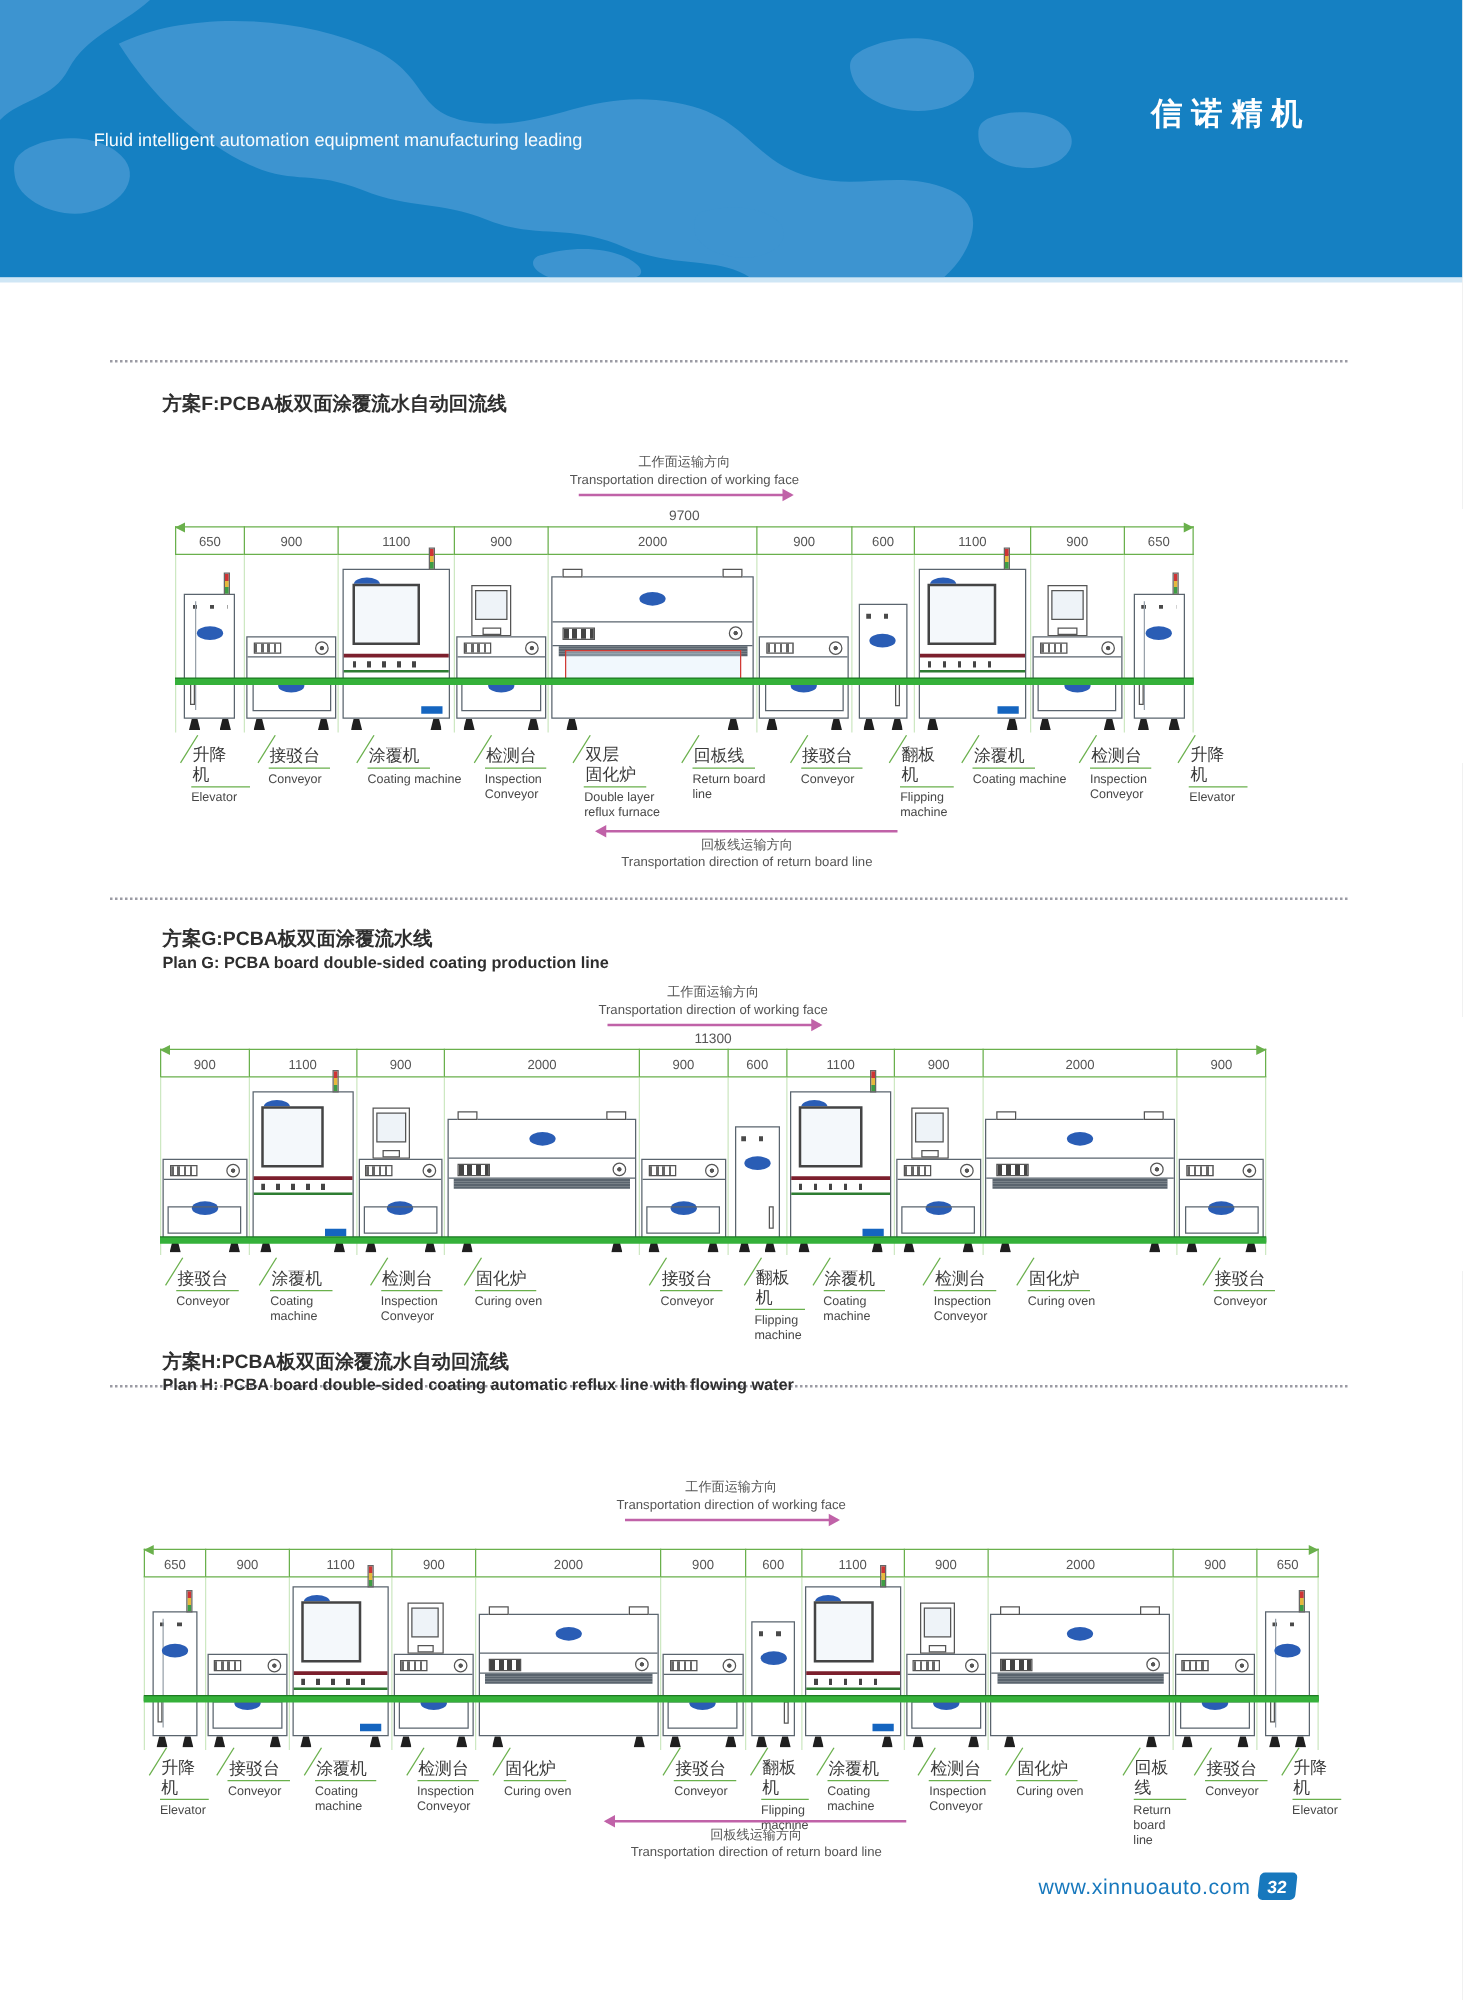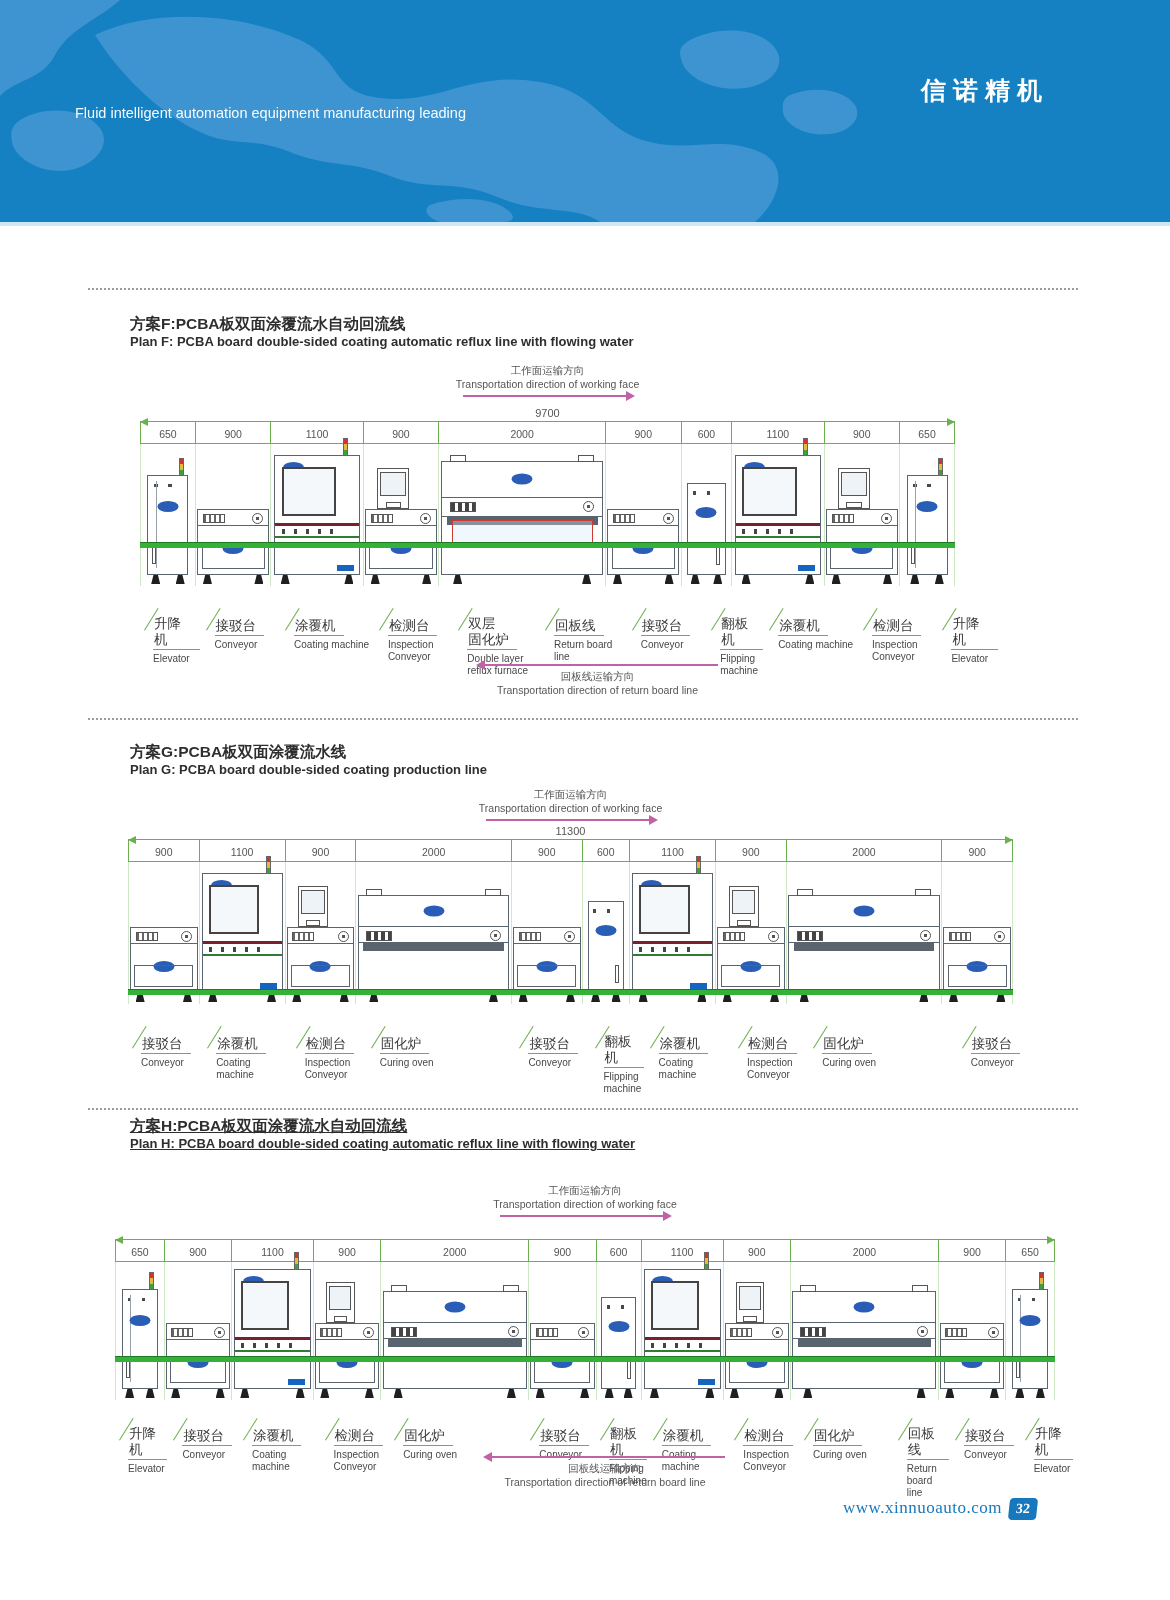--- a/index.html
+++ b/index.html
@@ -107,29 +107,29 @@
   .knob.k2{top:20%;right:5%;}
   .odoors{top:49%;bottom:5px;left:3%;right:3%;display:flex;gap:3px;}
   .odoors i{position:relative;flex:1;border:1px solid #5a646e;}
   .redbox{top:52%;left:6%;right:6%;height:25%;border:1.5px solid #d13a34;background:rgba(215,235,250,.35);z-index:2;}
   .beltline{position:absolute;left:0;right:0;height:5px;background:#35b13a;box-shadow:0 -1px 0 #1d7a22;z-index:5;}
   .beltline.mid{bottom:38px;}
   .beltline.base{bottom:9px;}
 
   
   .labels{position:absolute;display:flex;align-items:flex-start;}
-  .lbl{position:relative;padding:8px 2px 0 13px;margin-top:20px;}
+  .lbl{position:relative;padding:8px 2px 0 13px;}
   .lbl::before{content:'';position:absolute;left:4px;top:22px;width:26px;border-top:1.4px solid #6ab04c;
         transform:rotate(-58deg);transform-origin:left top;}
   .lbl-zh{font-size:13.5px;color:#3a3a3a;display:inline-block;border-bottom:1.2px solid #6ab04c;
         padding:0 8px 1px 1px;white-space:pre-line;line-height:1.2;}
   .lbl-en{font-size:10px;color:#474747;margin-top:3px;white-space:pre-line;line-height:1.2;}
 
   
-  .footer{position:absolute;top:1498px;right:133px;display:flex;align-items:flex-start;gap:7px;font-family:Liberation Serif, serif;}
+  .footer{position:absolute;top:1498px;right:133px;display:flex;align-items:flex-end;gap:7px;}
   .site{color:#1778bd;font-size:17px;letter-spacing:.5px;}
   .pagebox{background:#1778bd;color:#fff;font-weight:bold;font-size:14px;padding:3px 7px;border-radius:4px;
         transform:skewX(-6deg);}
 </style>
 </head>
 <body>
 
 <div class="page">
 
   <div class="hdr">
@@ -153,21 +153,20 @@
   </div>
   <div class="hdr-strip"></div>
 
   <div class="sep" style="top:288px;"></div>
   <div class="sep" style="top:718px;"></div>
   <div class="sep" style="top:1108px;"></div>
 
   <section>
     <div class="ptitle" style="left:130px;top:314px;">
       <div class="t-zh">方案F:PCBA板双面涂覆流水自动回流线</div>
-      <div class="t-en">Plan F: PCBA board double-sided coating automatic reflux line with flowing water</div>
     </div>
     <div class="dir" style="left:140px;top:364px;width:815px;">
       <div>工作面运输方向</div>
       <div>Transportation direction of working face</div>
       <div class="arrow r" style="width:170px;"></div>
     </div>
     <div class="dtotal" style="left:140px;top:402px;width:815px;">
       <span>9700</span>
       <div class="dline"></div>
     </div>
@@ -521,21 +520,21 @@
         <div class="lbl" style="flex: 600 1 0px;"><div class="lbl-zh">翻板机</div><div class="lbl-en">Flipping
 machine</div></div>
         <div class="lbl" style="flex: 1100 1 0px;"><div class="lbl-zh">涂覆机</div><div class="lbl-en">Coating machine</div></div>
         <div class="lbl" style="flex: 900 1 0px;"><div class="lbl-zh">检测台</div><div class="lbl-en">Inspection Conveyor</div></div>
         <div class="lbl" style="flex: 2000 1 0px;"><div class="lbl-zh">固化炉</div><div class="lbl-en">Curing oven</div></div>
         <div class="lbl" style="flex: 900 1 0px;"><div class="lbl-zh">接驳台</div><div class="lbl-en">Conveyor</div></div>
       </div>
   </section>
 
   <section>
-    <div class="ptitle" style="left:130px;top:1116px;text-decoration:underline;">
+    <div class="ptitle" style="left:130px;top:1080px;">
       <div class="t-zh">方案H:PCBA板双面涂覆流水自动回流线</div>
       <div class="t-en">Plan H: PCBA board double-sided coating automatic reflux line with flowing water</div>
     </div>
     <div class="dir" style="left:115px;top:1184px;width:940px;">
       <div>工作面运输方向</div>
       <div>Transportation direction of working face</div>
       <div class="arrow r" style="width:170px;"></div>
     </div>
     <div class="dtotal" style="left:115px;top:1220px;width:940px;">
       <div class="dline"></div>

